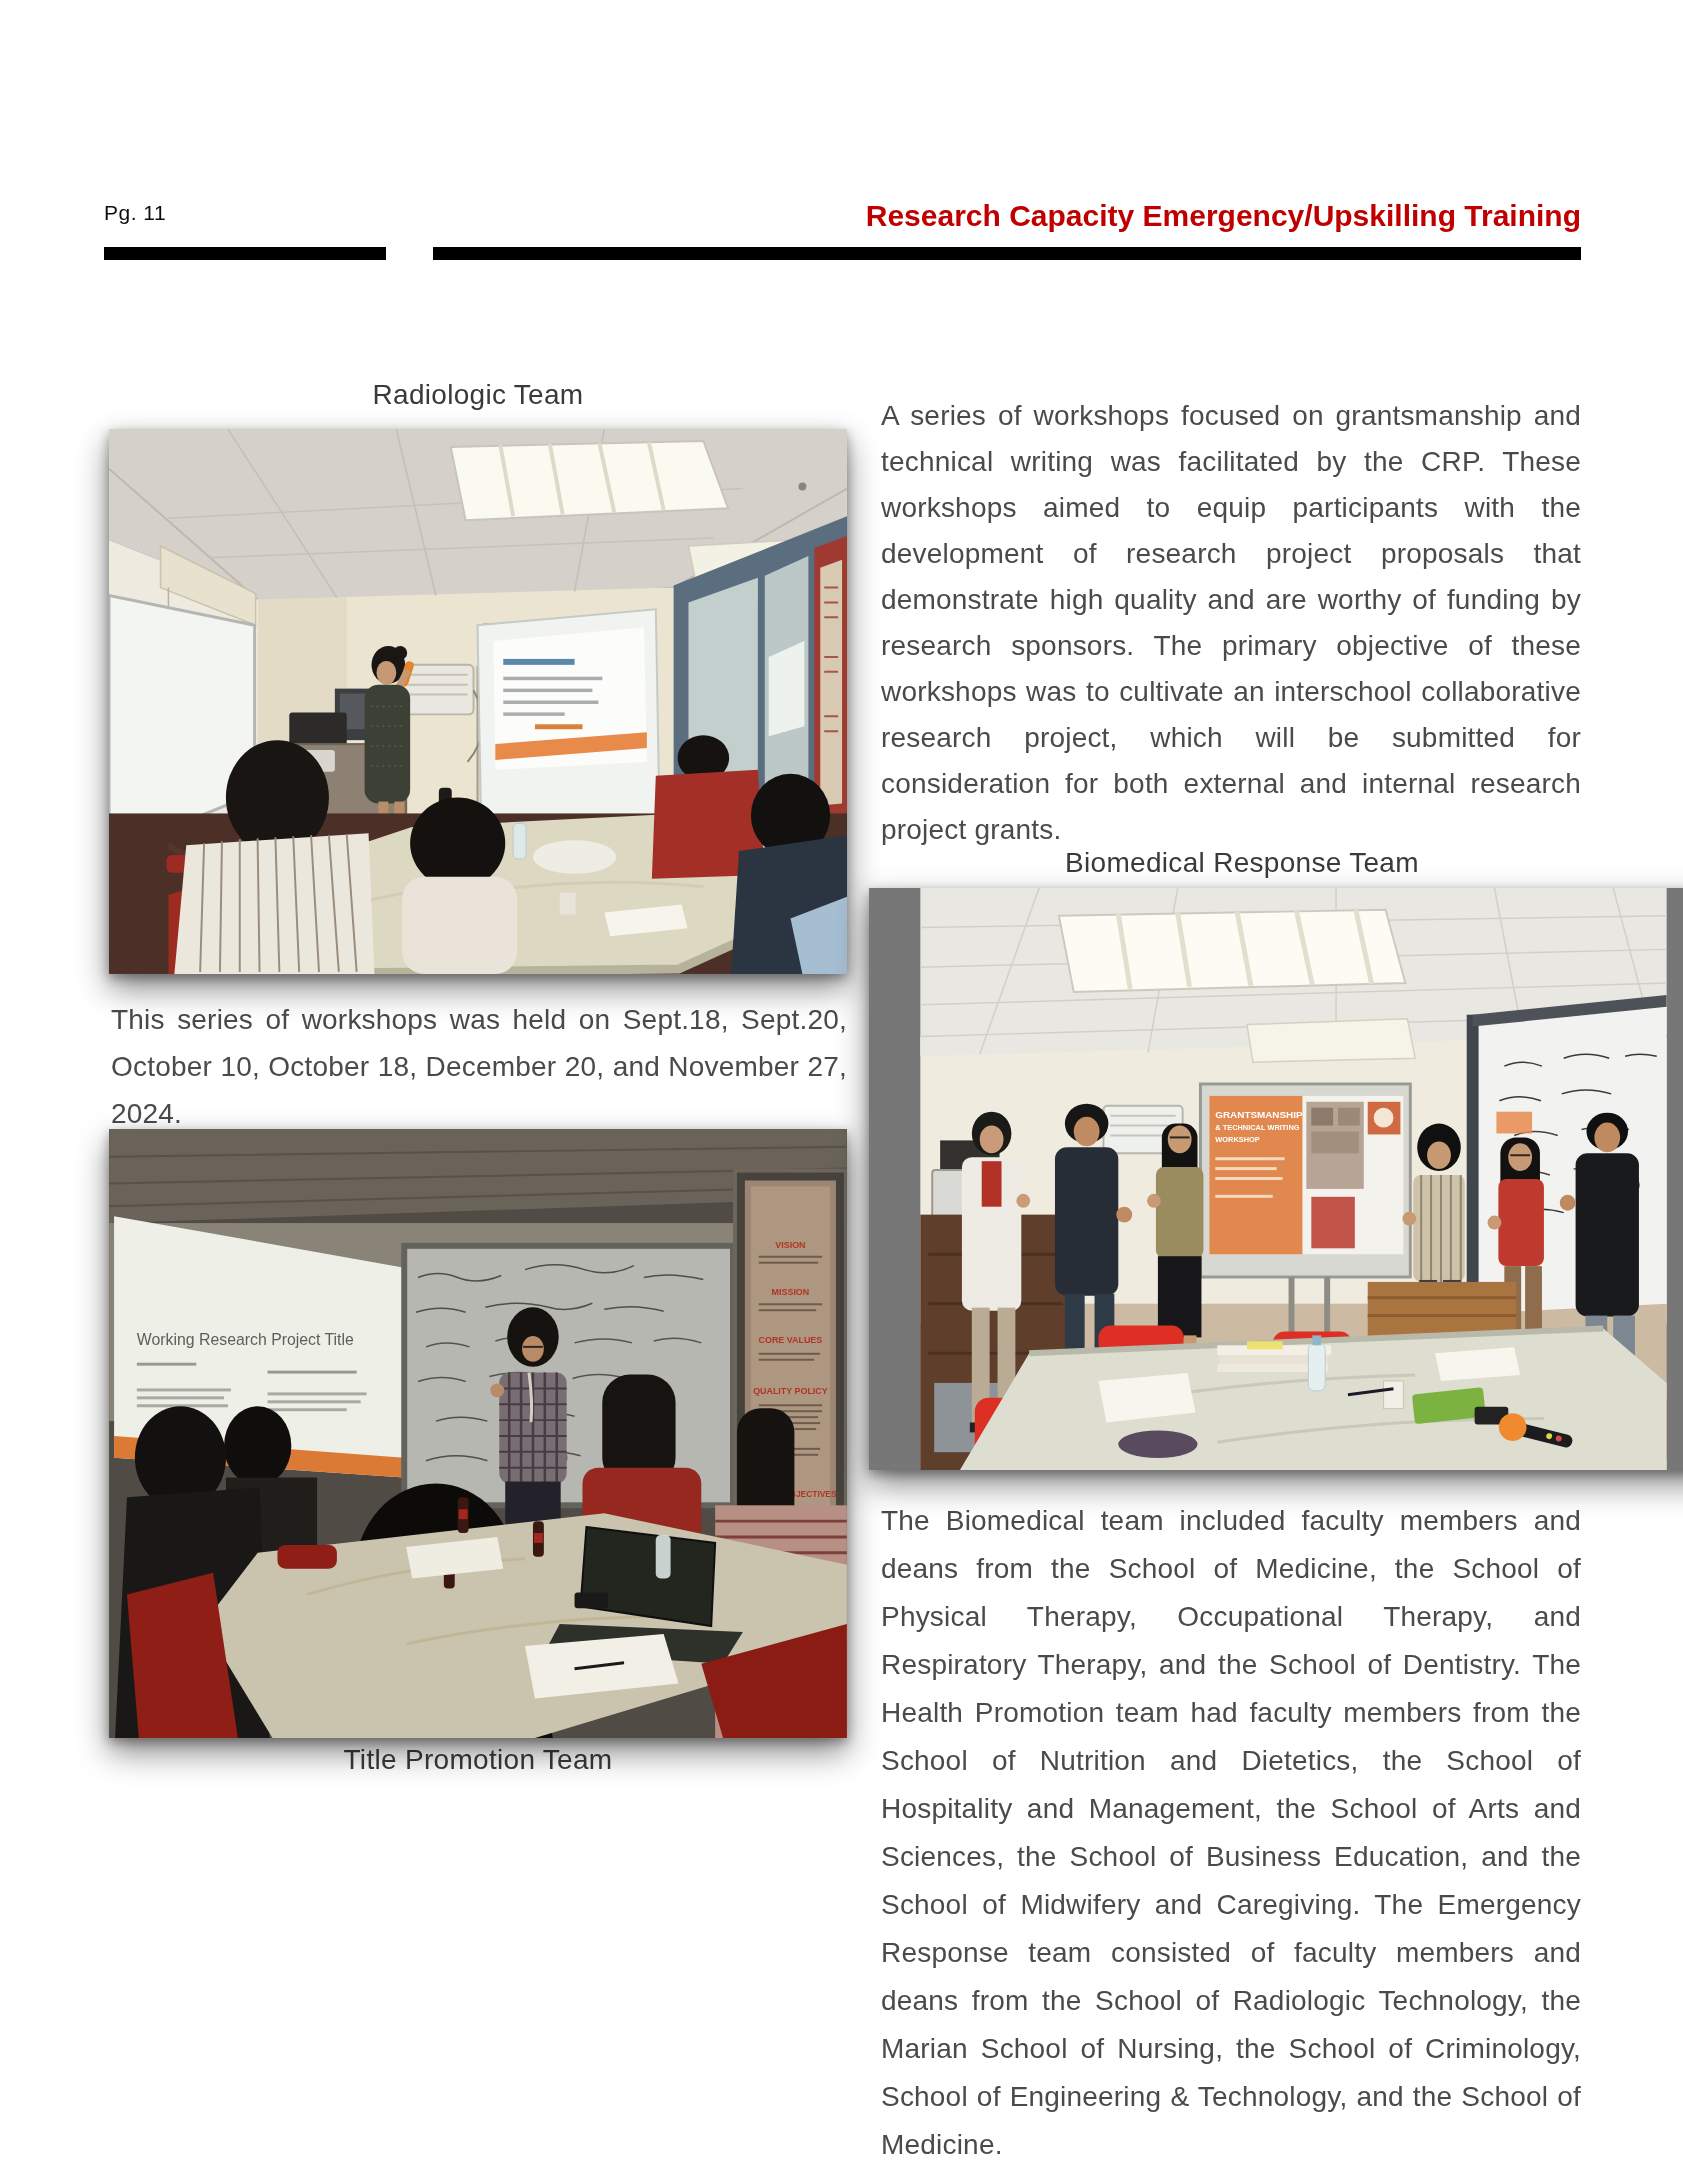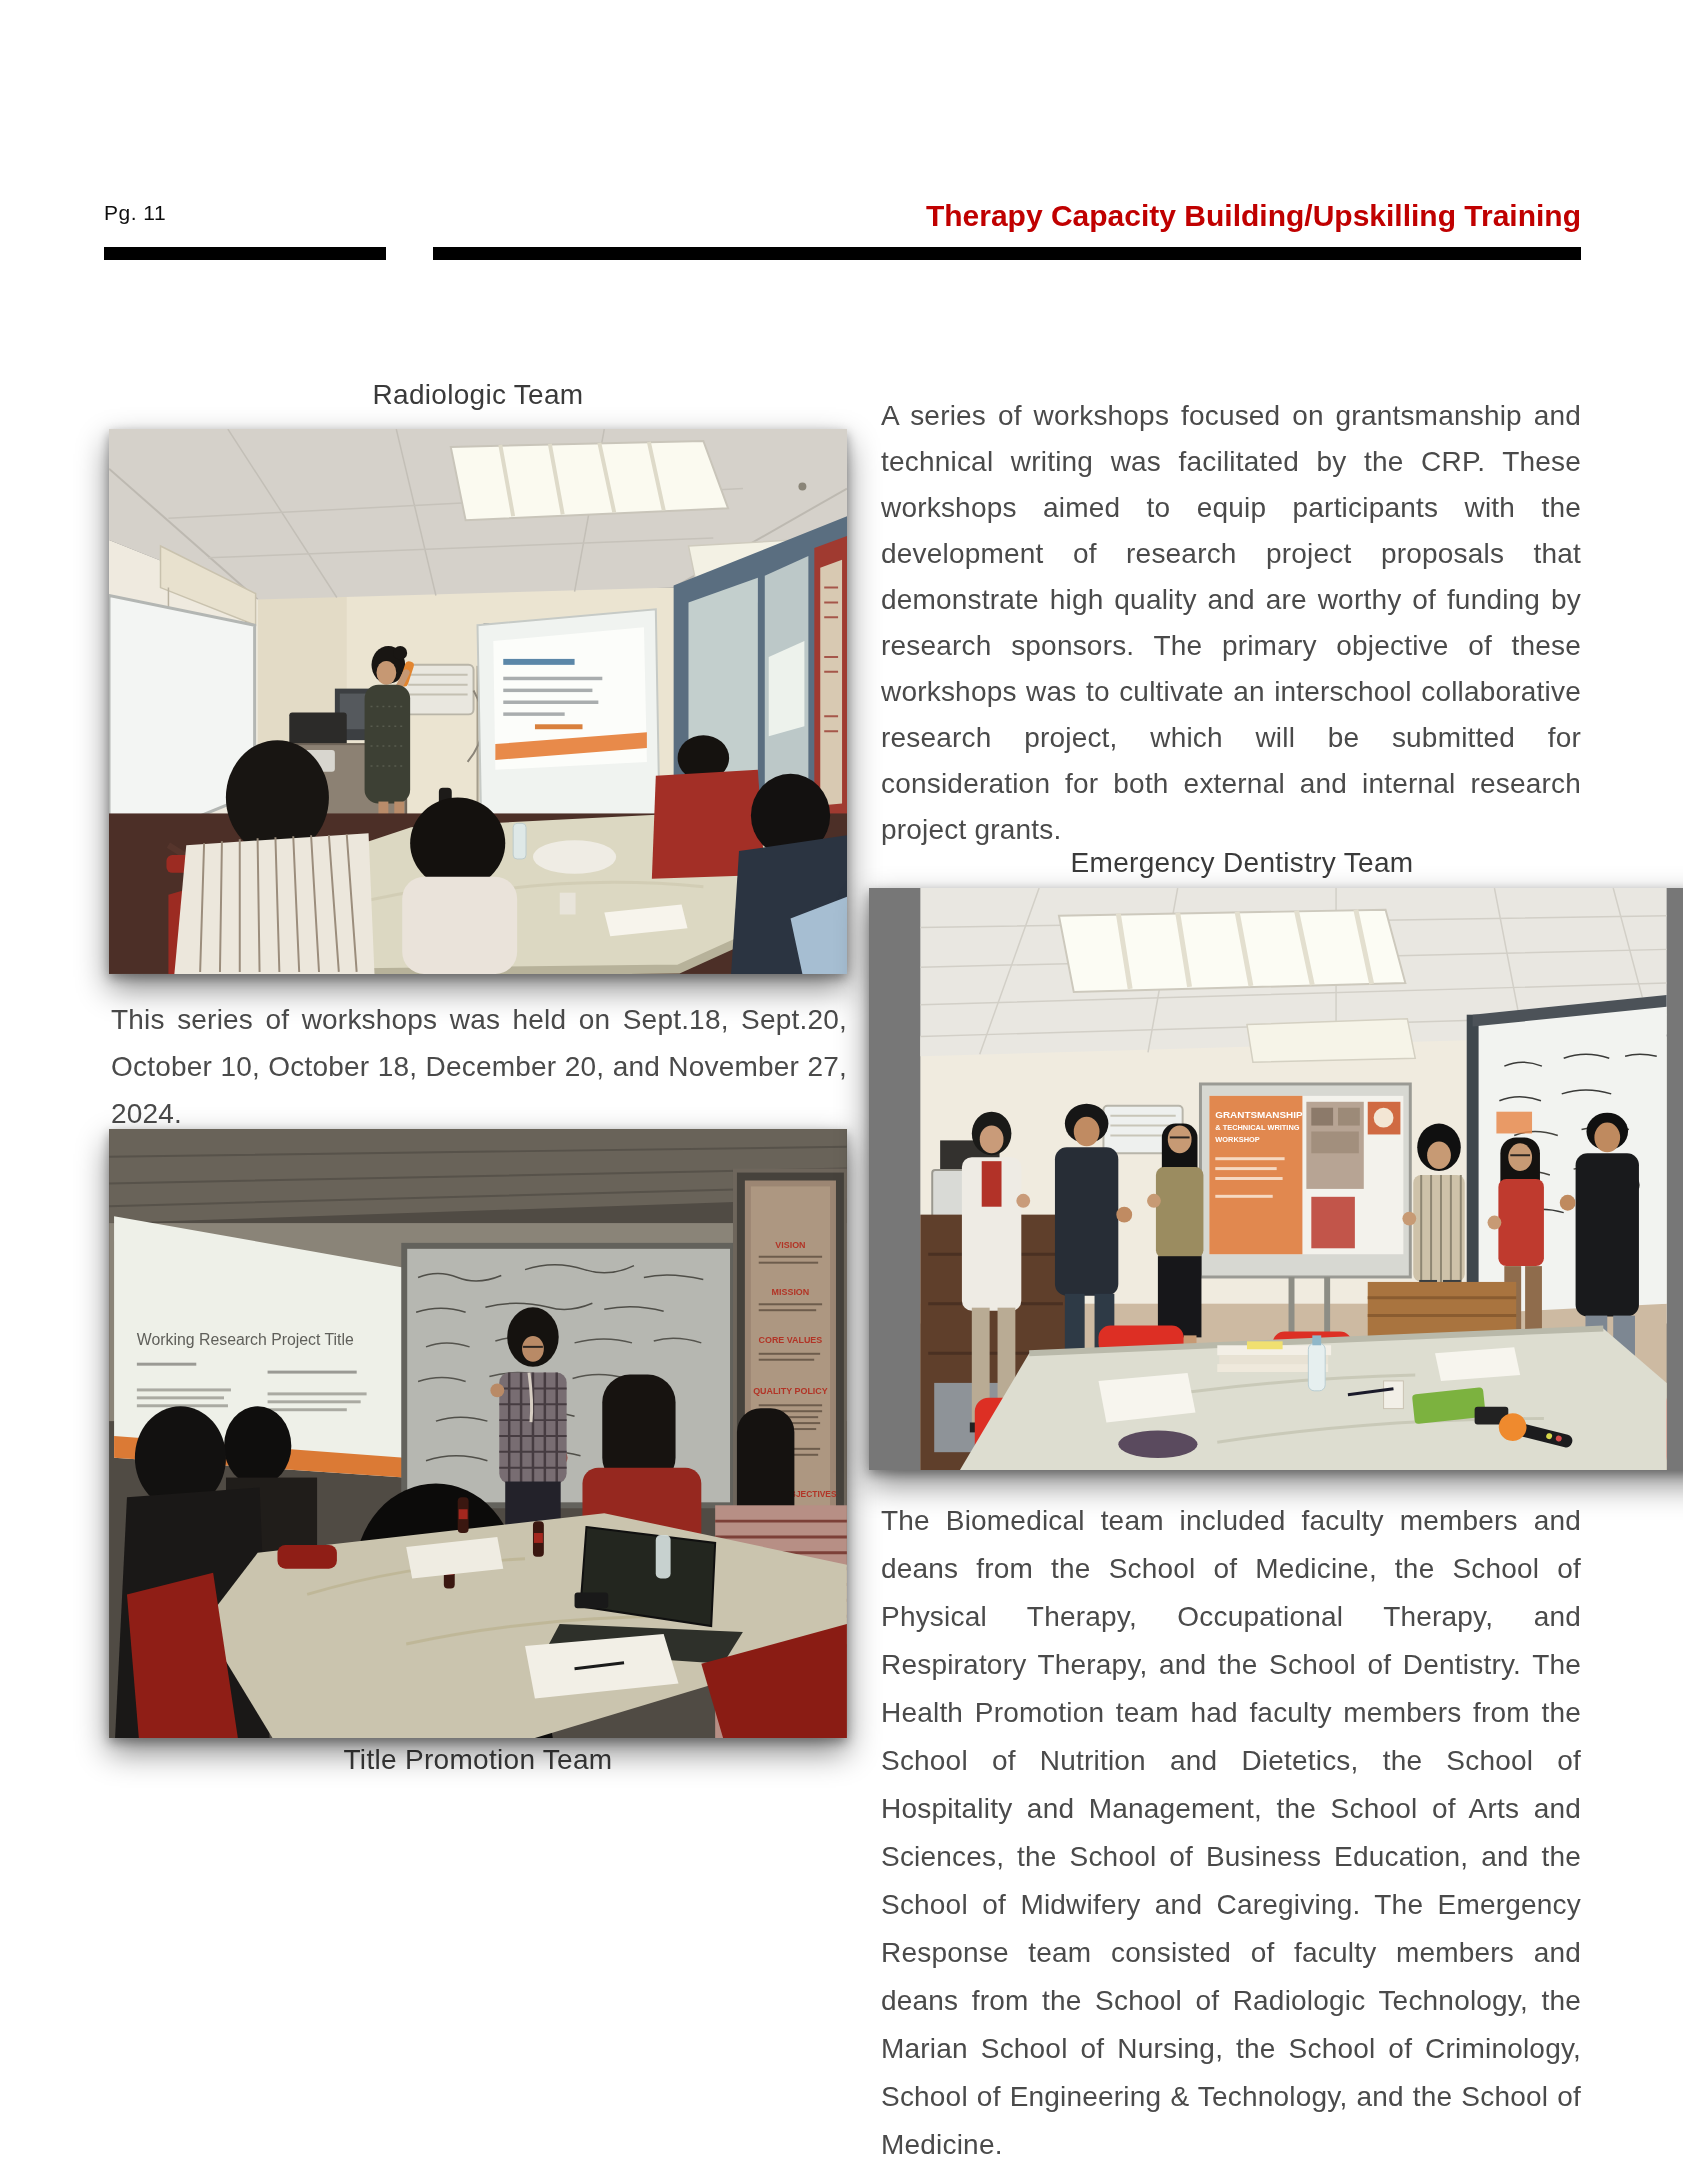--- a/index.html
+++ b/index.html
@@ -29,31 +29,31 @@
   .photo-1{left:109px;top:429px;width:738px;height:545px;}
   .photo-2{left:109px;top:1129px;width:738px;height:609px;}
   .photo-3{left:869px;top:888px;width:849px;height:582px;}
 </style>
 </head>
 <body>
 
 <div class="page">
 
   <div class="pg-label">Pg. 11</div>
-  <div class="header-title">Therapy Capacity Building/Upskilling Training</div>
+  <div class="header-title">Research Capacity Emergency/Upskilling Training</div>
   <div class="rule rule-left"></div>
   <div class="rule rule-right"></div>
 
 
   <div class="para para-intro">A series of workshops focused on grantsmanship and technical writing was facilitated by the CRP. These workshops aimed to equip participants with the development of research project proposals that demonstrate high quality and are worthy of funding by research sponsors. The primary objective of these workshops was to cultivate an interschool collaborative research project, which will be submitted for consideration for both external and internal research project grants.</div>
   <div class="para para-schedule">This series of workshops was held on Sept.18, Sept.20, October 10, October 18, December 20, and November 27, 2024.</div>
   <div class="para para-teams">The Biomedical team included faculty members and deans from the School of Medicine, the School of Physical Therapy, Occupational Therapy, and Respiratory Therapy, and the School of Dentistry. The Health Promotion team had faculty members from the School of Nutrition and Dietetics, the School of Hospitality and Management, the School of Arts and Sciences, the School of Business Education, and the School of Midwifery and Caregiving. The Emergency Response team consisted of faculty members and deans from the School of Radiologic Technology, the Marian School of Nursing, the School of Criminology, School of Engineering &amp; Technology, and the School of Medicine.</div>
 
   <div class="caption cap-biomedical">Radiologic Team</div>
-  <div class="caption cap-emergency">Emergency Dentistry Team</div>
+  <div class="caption cap-emergency">Biomedical Response Team</div>
   <div class="caption cap-health">Title Promotion Team</div>
 
   <div class="photo photo-1">
   <svg viewBox="0 0 745 550">
     <rect x="0" y="160" width="745" height="240" fill="#ebe4d1"></rect>
     <rect x="150" y="168" width="90" height="220" fill="#e3dbc6"></rect>
 
     <g>
       <polygon points="0,0 745,0 745,100 570,160 150,172 0,112" fill="#d5d1ca"></polygon>
       <path d="M150,172 L0,40" stroke="#bdb9b1" stroke-width="2" fill="none"></path>

